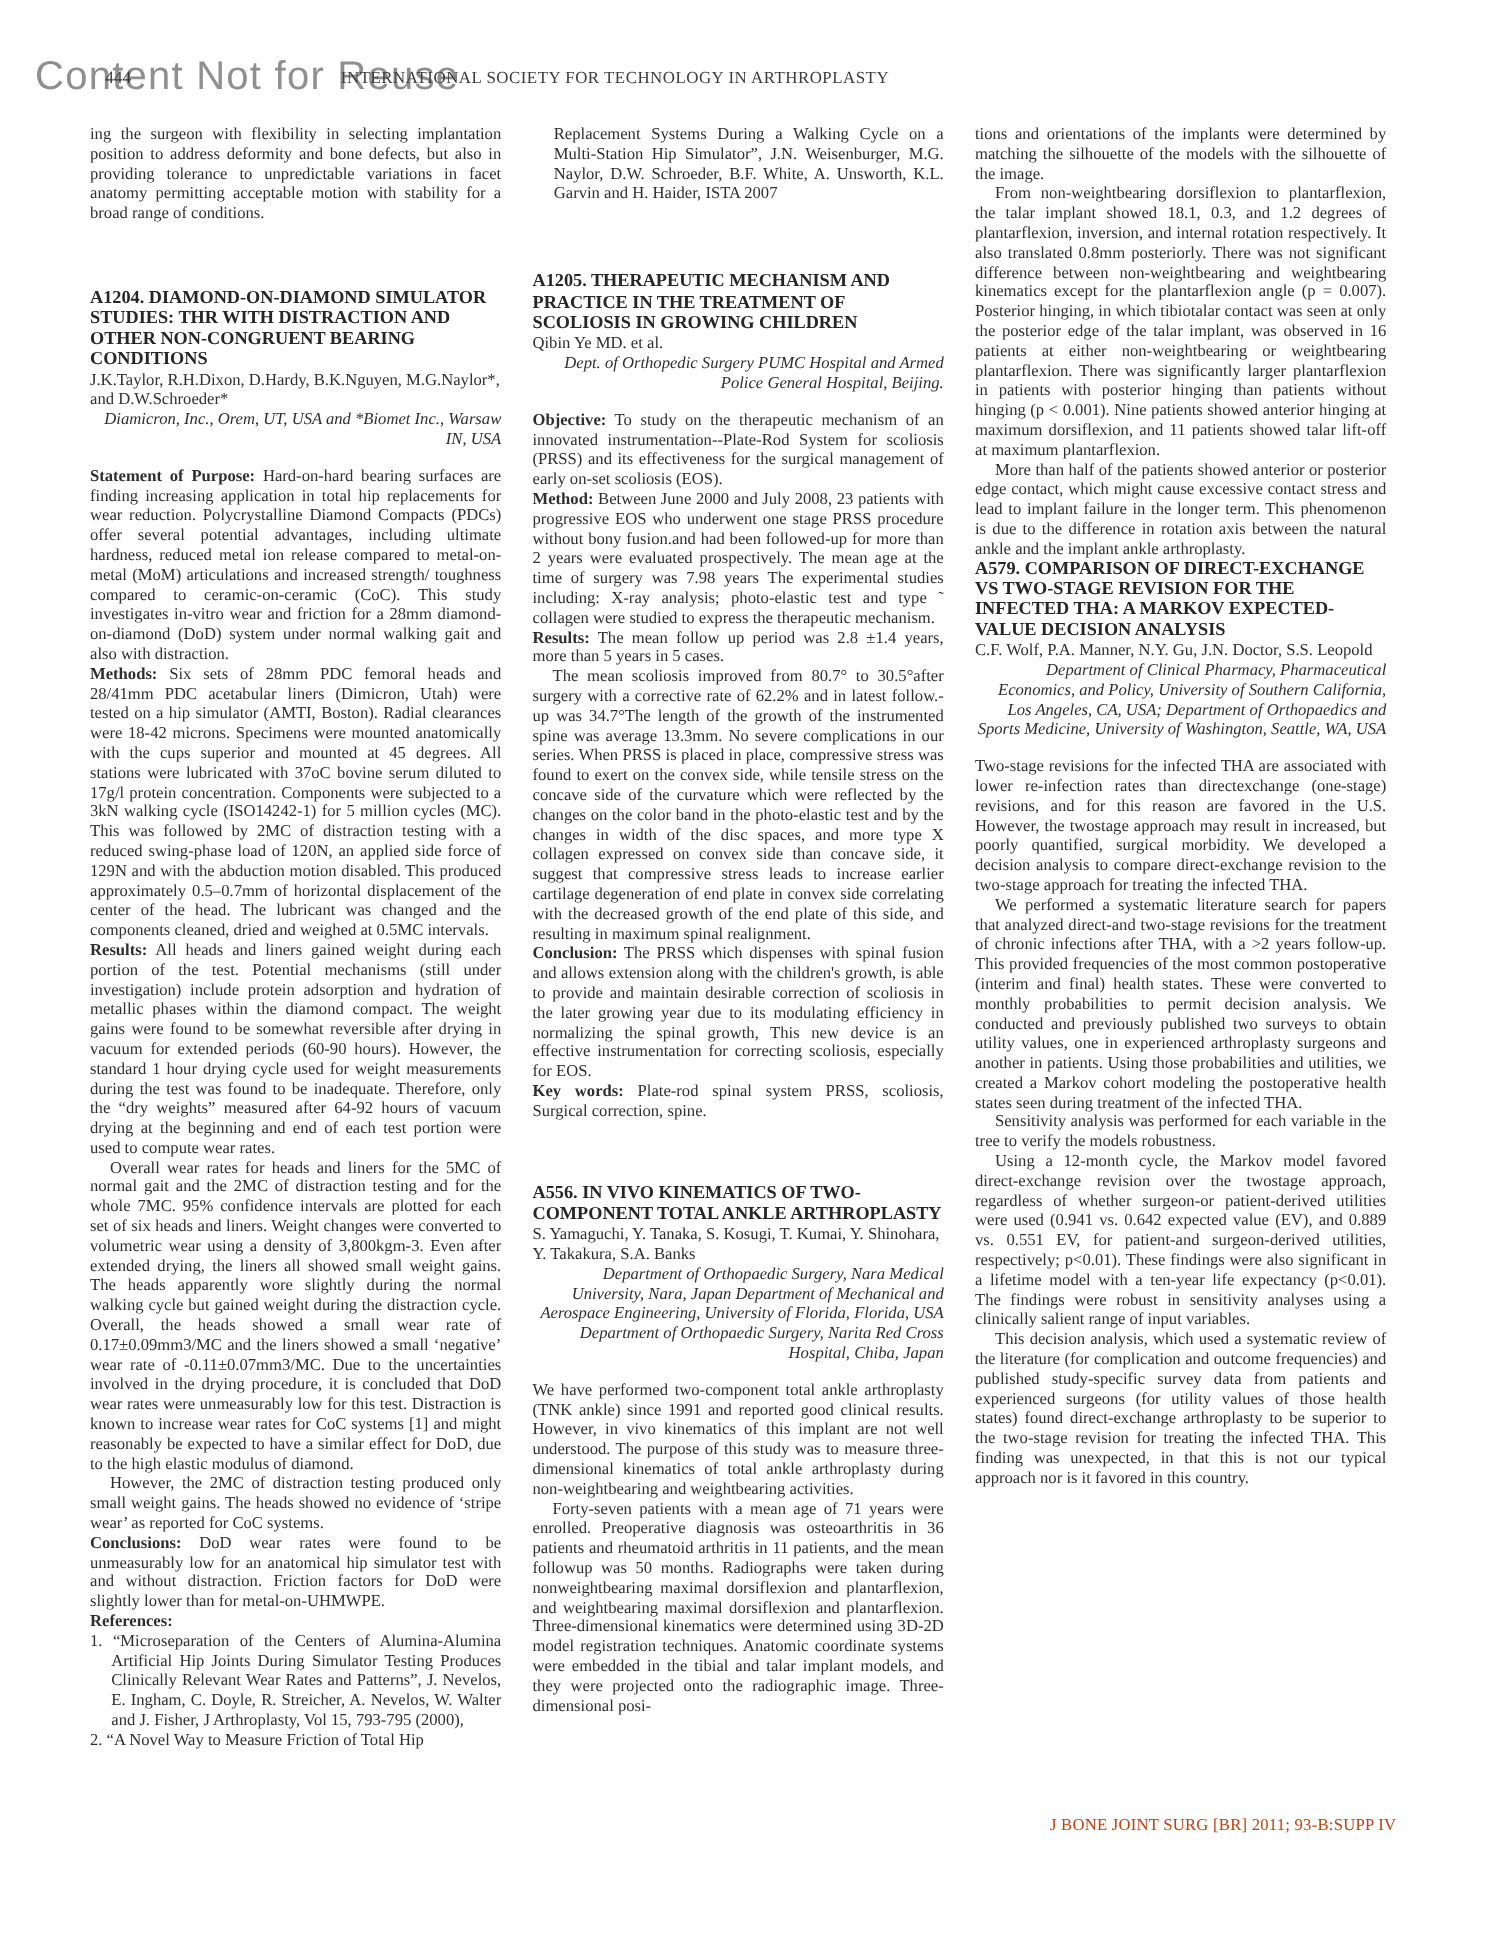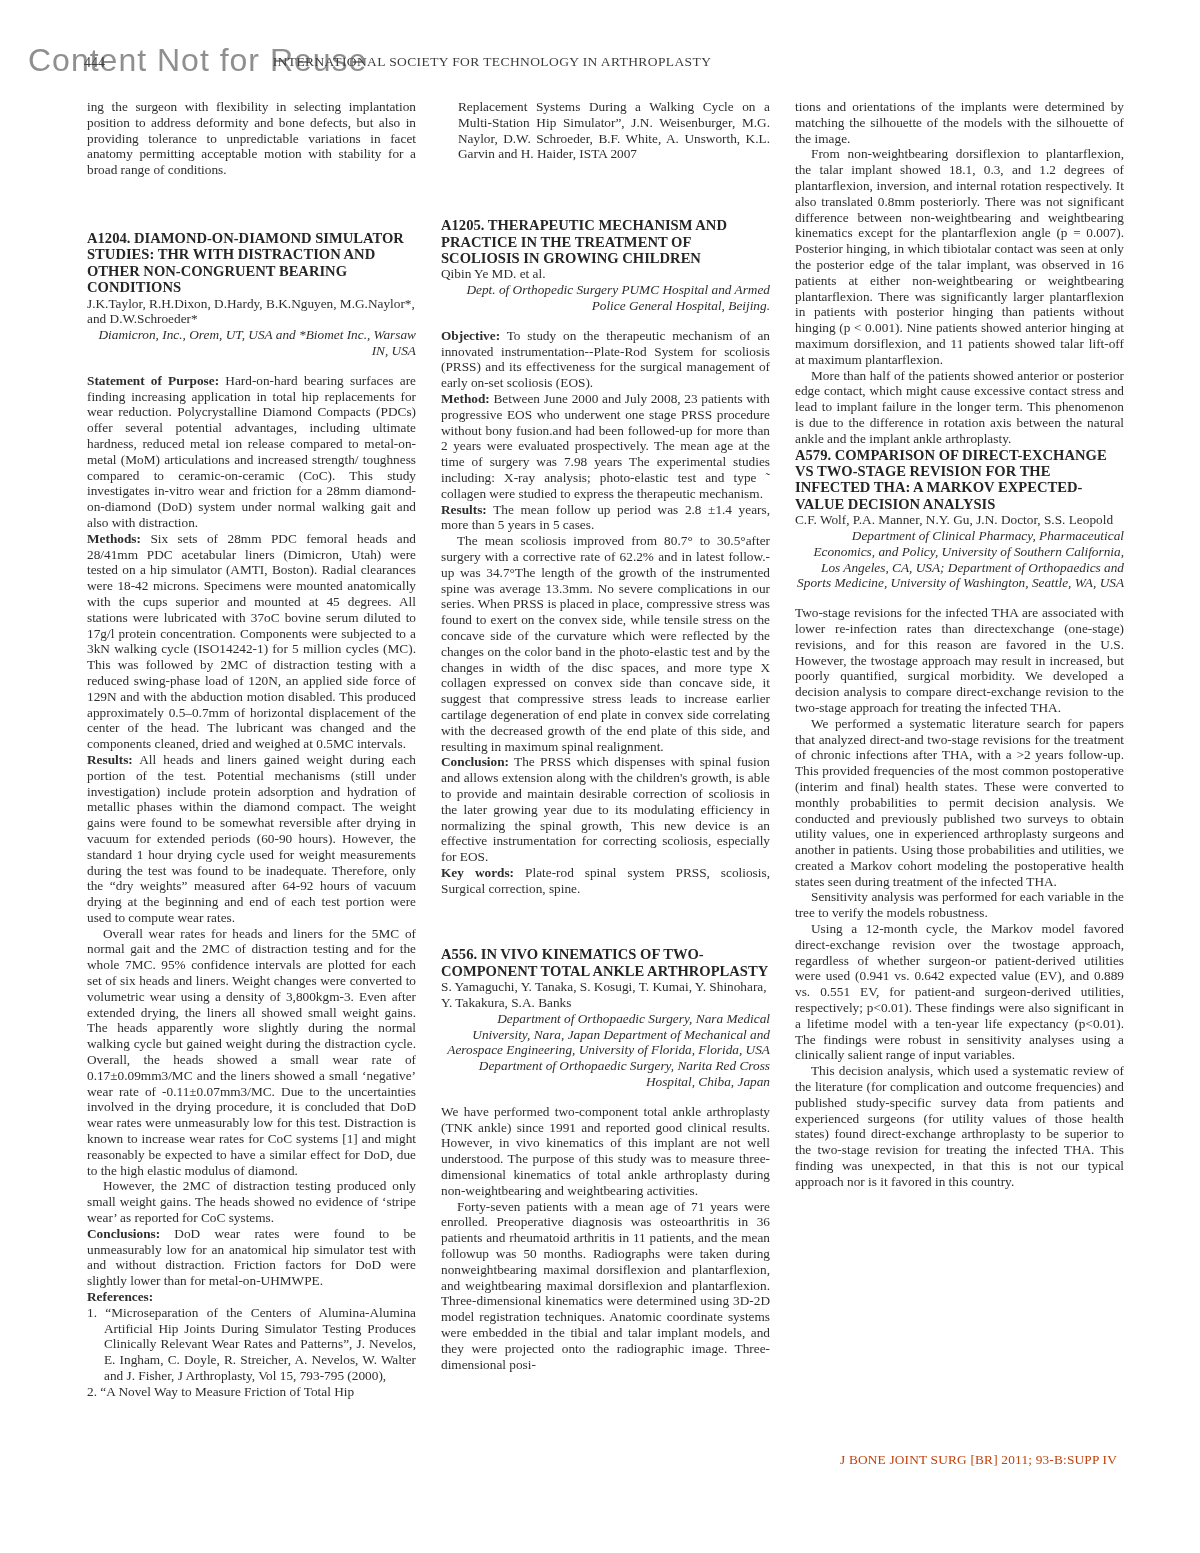--- a/index.html
+++ b/index.html
@@ -35,21 +35,21 @@
     top: 54px;
     width: 984px;
     text-align: center;
     font-size: 13.5px;
     letter-spacing: 0.4px;
     color: #3c3c3c;
     white-space: nowrap;
   }
   .columns {
     position: absolute;
-    left: 87px;
+    left: 72px;
     top: 99px;
     width: 1036px;
     display: flex;
     gap: 25px;
   }
   .col { width: 329px; flex: 0 0 329px; }
   .block {
     font-size: 13.3px;
     line-height: 15.8px;
     text-align: justify;

